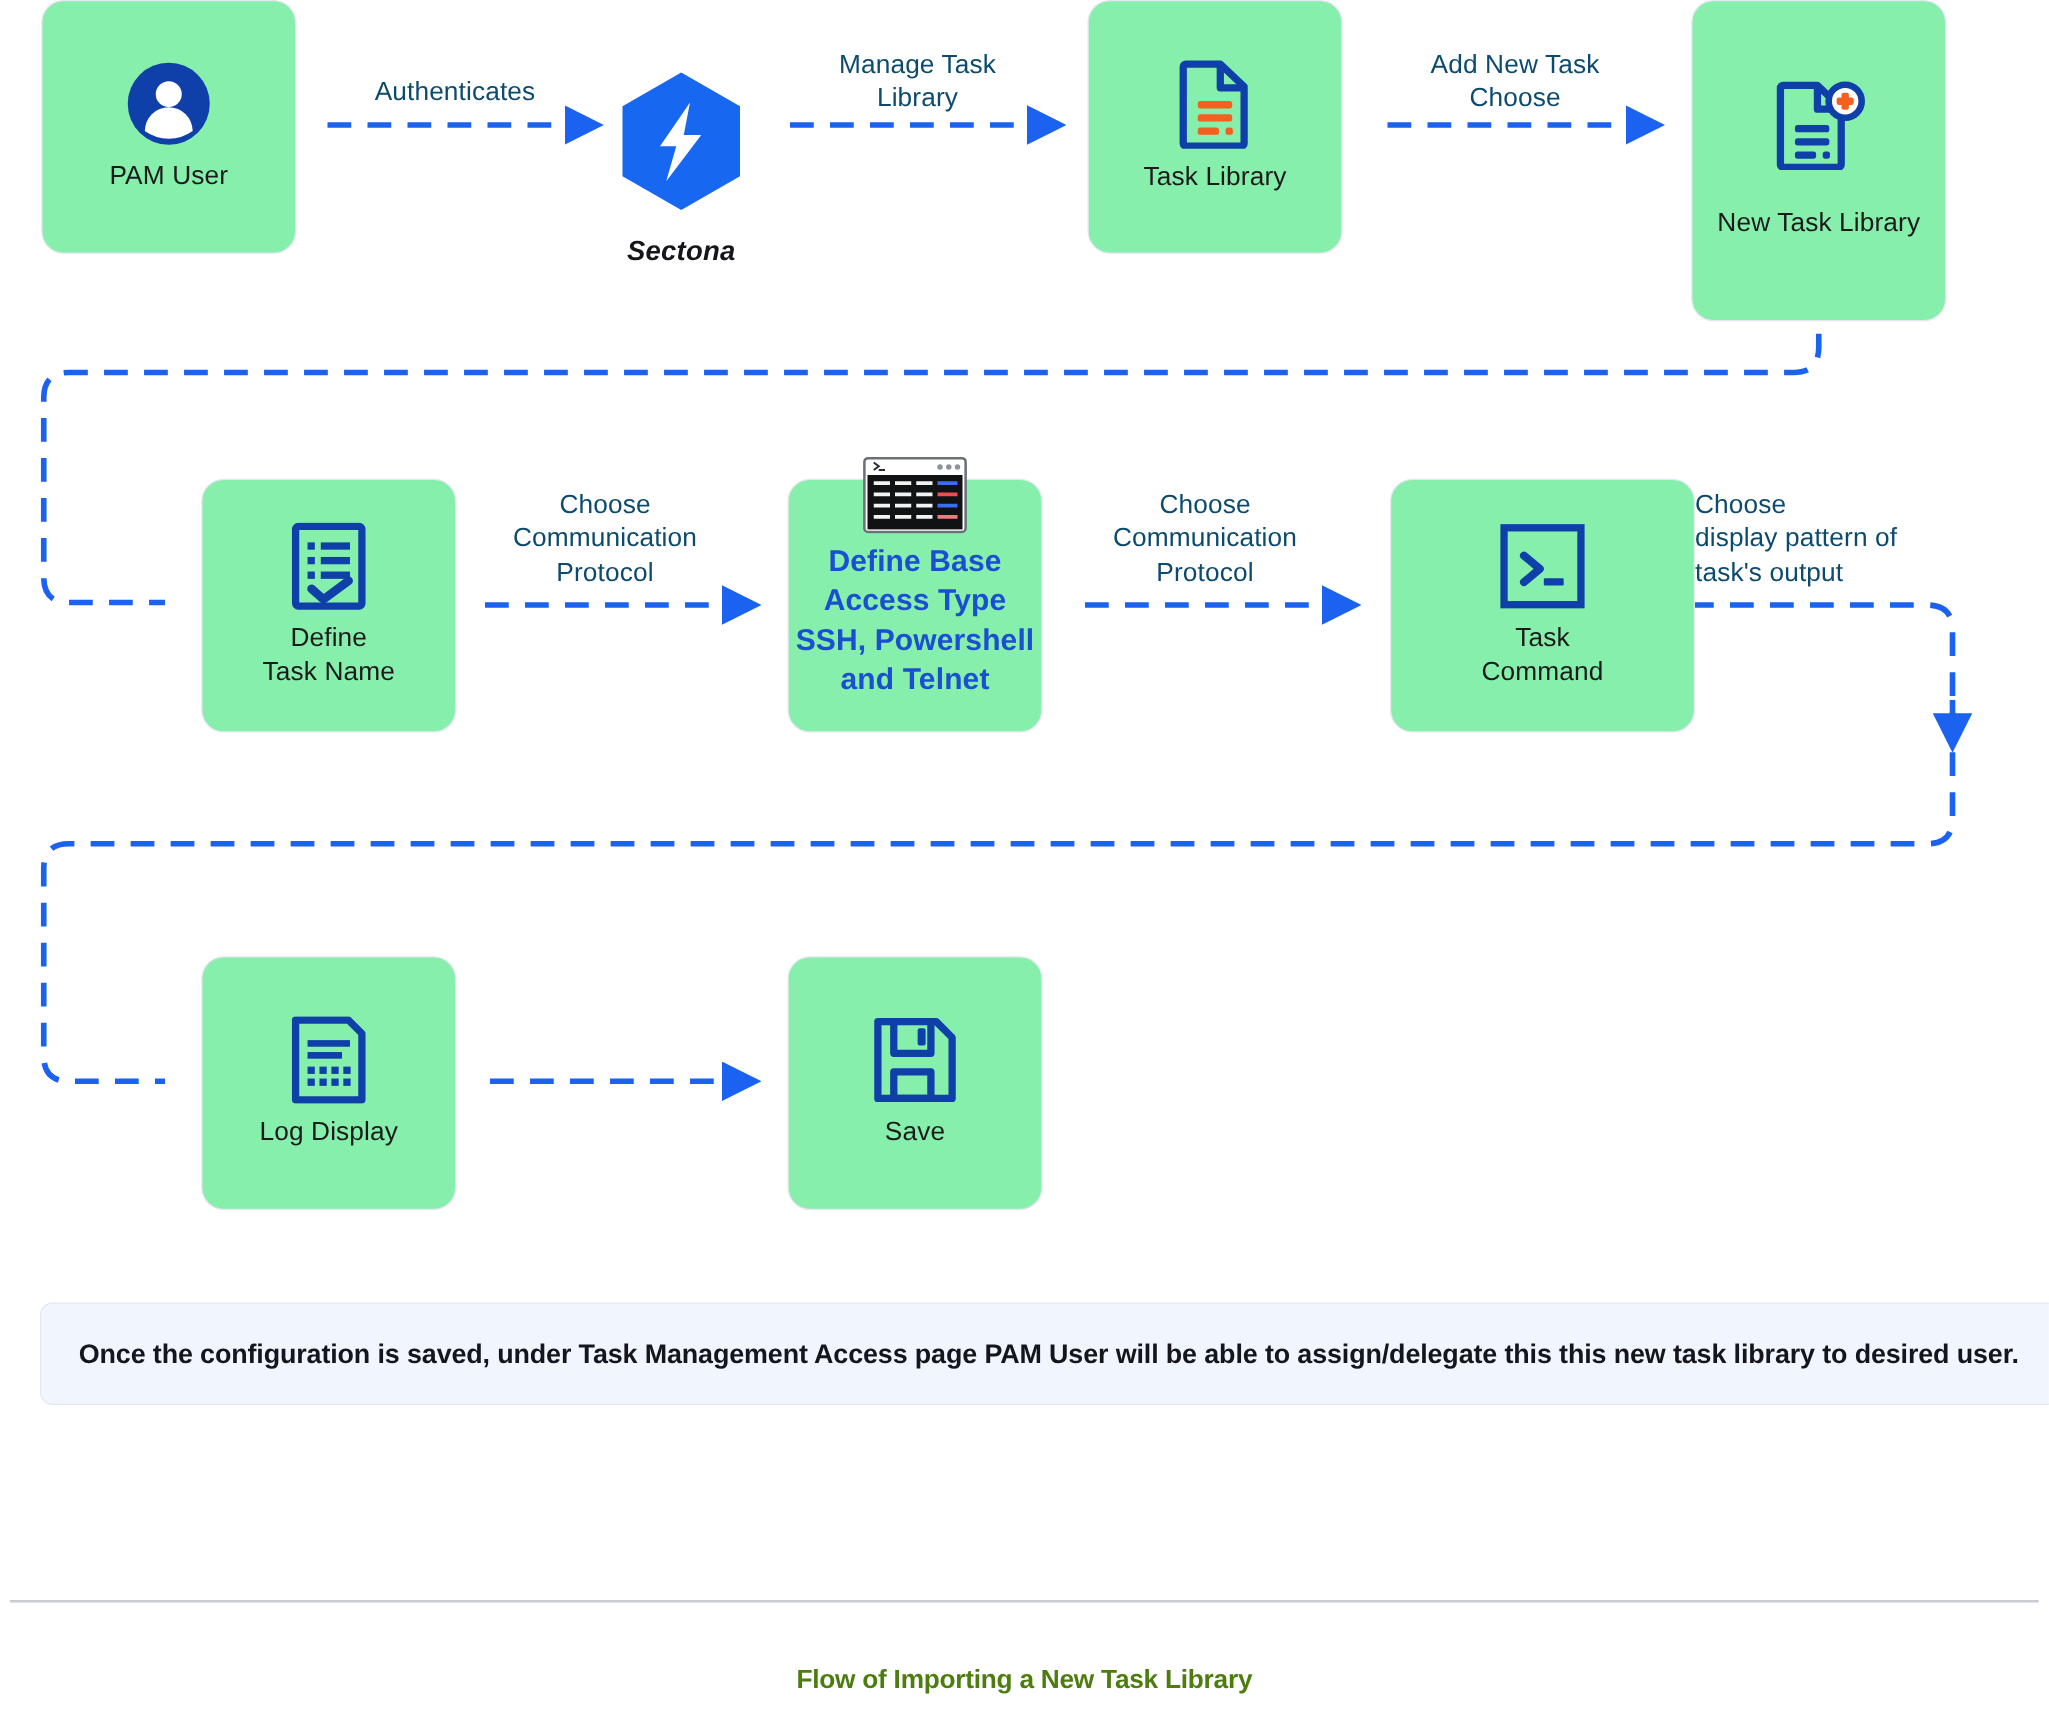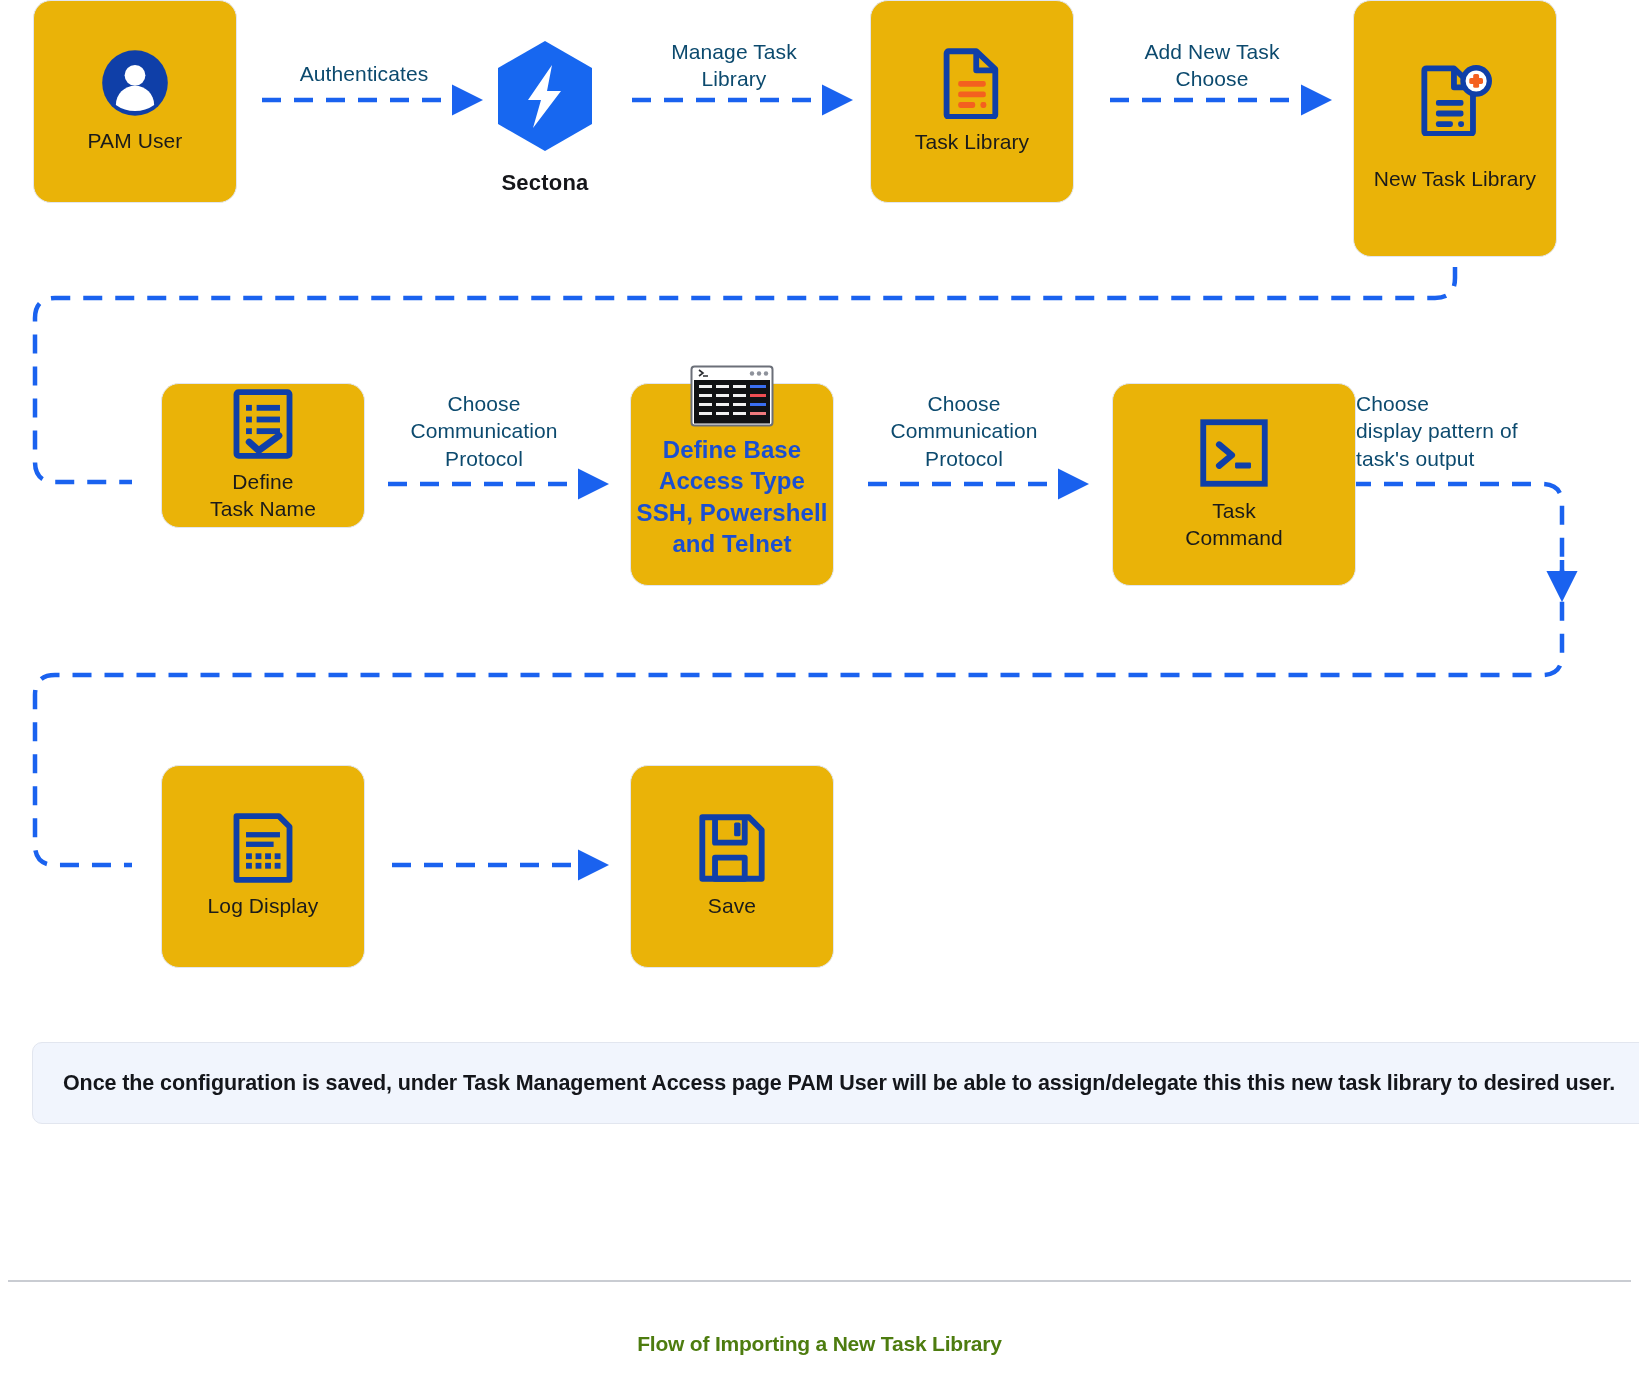--- a/index.html
+++ b/index.html
@@ -9,21 +9,21 @@
     -webkit-font-smoothing:antialiased;
   }
   .stage{position:absolute;left:0;top:0;width:1639px;height:1375px;}
 
   
   .wires{position:absolute;left:0;top:0;width:1639px;height:1375px;z-index:1;}
 
   
   .node{
     position:absolute;z-index:3;
-    background:#eab308;
+    background:#86efac;
     border:1px solid #e2e6ef;
     border-radius:18px;
     box-sizing:border-box;
     display:flex;flex-direction:column;
     align-items:center;justify-content:center;
   }
   .node .ico{display:flex;align-items:center;justify-content:center;}
   .node .cap{
     margin-top:10px;
     font-size:21px;line-height:1.26;
@@ -96,21 +96,21 @@
     <span class="ico">
       <svg width="70" height="70" viewBox="0 0 64 64" xmlns="http://www.w3.org/2000/svg">
         <circle cx="32" cy="32" r="30" fill="#0f3fa8"></circle>
         <circle cx="32" cy="25" r="9.5" fill="#ffffff"></circle>
         <path d="M14.5 52 a17.5 17.5 0 0 1 35 0 a30 30 0 0 1 -35 0 Z" fill="#ffffff"></path>
       </svg>
     </span>
     <span class="cap">PAM User</span>
   </div>
 
-  <div class="logo-node" style="left:484px;top:40px;width:122px;">
+  <div class="logo-node" style="left:484px;top:57px;width:122px;font-style:italic;">
     <span class="ico">
       <svg width="100" height="112" viewBox="0 0 100 112" xmlns="http://www.w3.org/2000/svg">
         <path d="M50 1 L97 28 L97 84 L50 111 L3 84 L3 28 Z" fill="#1767f0"></path>
         <path d="M57 25 L33 60 L46 60 L38 88 L66 51 L52 51 Z" fill="#ffffff"></path>
       </svg>
     </span>
     <span class="brand">Sectona</span>
   </div>
 
   <div class="node" style="left:870px;top:0px;width:204px;height:203px;">
@@ -145,21 +145,21 @@
     <span class="cap">New Task
 Library</span>
   </div>
 
   <div class="elabel" style="left:258px;top:60px;width:212px;">Authenticates</div>
   <div class="elabel" style="left:626px;top:38px;width:216px;white-space:pre-line;">Manage Task
 Library</div>
   <div class="elabel" style="left:1104px;top:38px;width:216px;white-space:pre-line;">Add New Task
 Choose</div>
 
-  <div class="node" style="left:161px;top:383px;width:204px;height:145px;">
+  <div class="node" style="left:161px;top:383px;width:204px;height:203px;">
     <span class="ico">
       <svg width="62" height="70" viewBox="0 0 58 66" xmlns="http://www.w3.org/2000/svg">
         <rect x="4" y="3" width="50" height="60" rx="2" fill="none" stroke="#0f3fa8" stroke-width="5.5"></rect>
         <rect x="13" y="15" width="5.5" height="5.5" fill="#0f3fa8"></rect>
         <rect x="23" y="15" width="22" height="5.5" fill="#0f3fa8"></rect>
         <rect x="13" y="26" width="5.5" height="5.5" fill="#0f3fa8"></rect>
         <rect x="23" y="26" width="22" height="5.5" fill="#0f3fa8"></rect>
         <rect x="13" y="37" width="5.5" height="5.5" fill="#0f3fa8"></rect>
         <rect x="23" y="37" width="22" height="5.5" fill="#0f3fa8"></rect>
         <path d="M16 50 L25 58 L44 44" fill="none" stroke="#0f3fa8" stroke-width="6.5" stroke-linecap="round" stroke-linejoin="round"></path>

